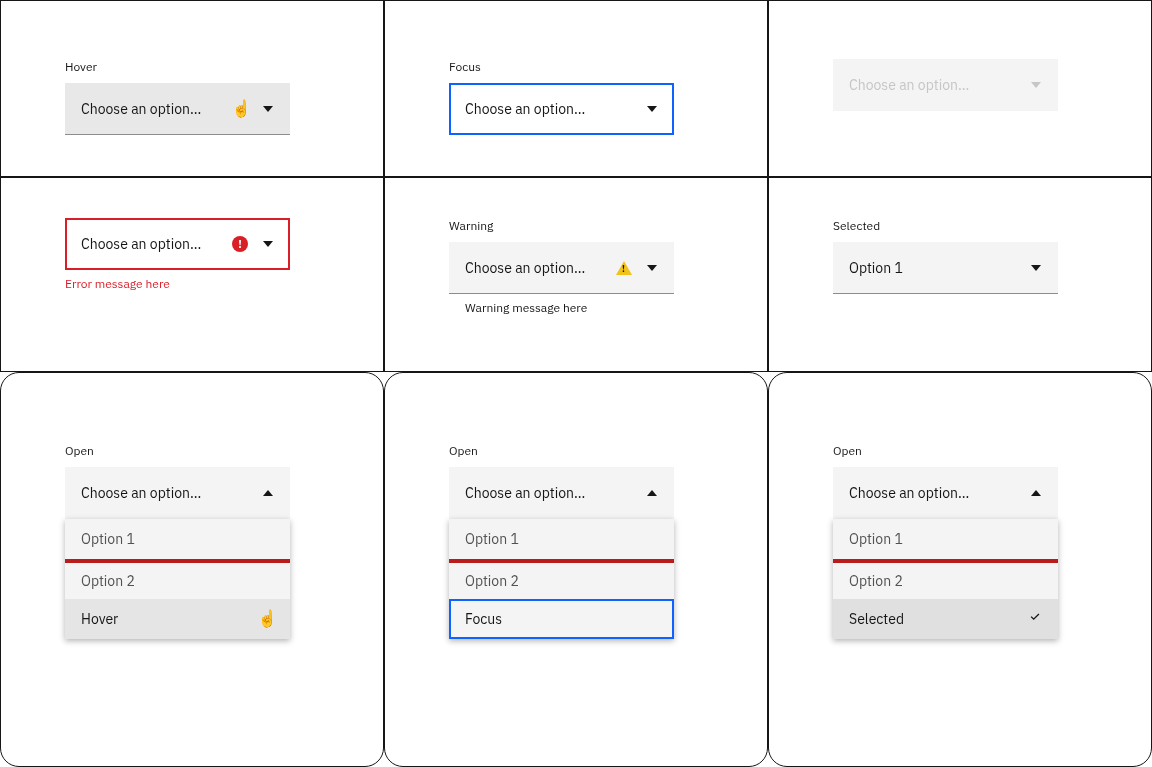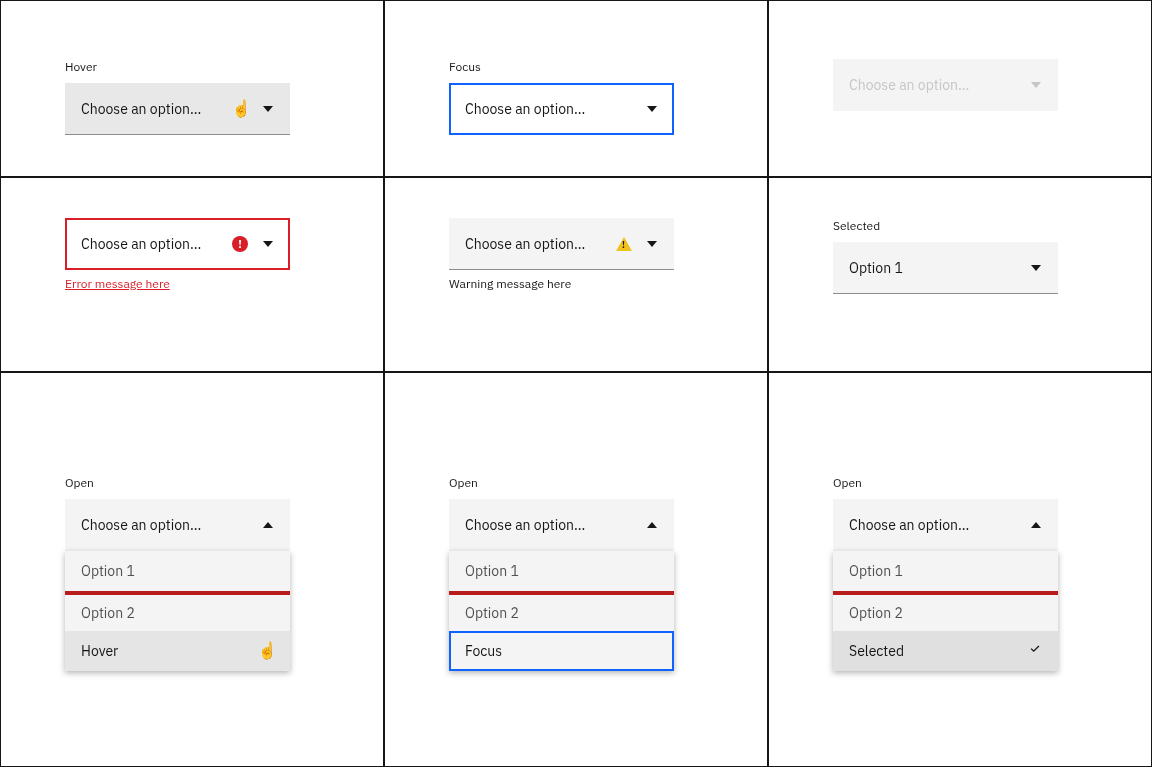--- a/index.html
+++ b/index.html
@@ -16,21 +16,21 @@
     display: grid;
     grid-template-columns: repeat(3, 1fr);
     grid-template-rows: 177px 195px 1fr;
   }
   .cell {
     border: 1px solid #161616;
     padding: 58px 0 0 64px;
     position: relative;
   }
   .cell.row2 { padding-top: 40px; }
-  .cell.row3 { padding-top: 102px; }
+  .cell.row3 { padding-top: 70px; border-radius: 19px; }
 
   .state-label {
     font-size: 12px;
     line-height: 16px;
     color: #161616;
     margin-bottom: 8px;
   }
 
   .dropdown {
     width: 225px;
@@ -63,22 +63,22 @@
   .dropdown.error {
     background: #ffffff;
     outline: 2px solid #da1e28;
     outline-offset: -2px;
     border-bottom: none;
   }
   .dropdown.warning { background: #f4f4f4; }
   .dropdown.open { border-bottom: none; }
 
   .helper { font-size: 12px; line-height: 16px; margin-top: 6px; }
-  .helper.error-text { color: #da1e28; text-decoration: underline; }
-  .helper.warning-text { color: #161616; }
+  .helper.error-text { color: #da1e28; }
+  .helper.warning-text { color: #161616; margin-left: 16px; }
 
   
   .cursor-pointer {
     width: 16px; height: 20px;
     position: relative;
     margin-left: 6px;
   }
   .cursor-pointer::before {
     content: "☝";
     font-size: 15px;
@@ -213,20 +213,21 @@
           <svg width="10" height="6" viewBox="0 0 10 6">
               <path d="M0 0l5 6 5-6z" fill="#161616"></path>
             </svg>
         </span>
       </span>
     </div>
     <div class="helper error-text">Error message here</div>
   </div>
 
   <div class="cell row2">
+    <div class="state-label">Warning</div>
     <div class="dropdown warning">
       <span class="placeholder">Choose an option...</span>
       <span class="right">
         <span class="icon-warning"></span>
         <span class="chevron">
           <svg width="10" height="6" viewBox="0 0 10 6">
               <path d="M0 0l5 6 5-6z" fill="#161616"></path>
             </svg>
         </span>
       </span>

